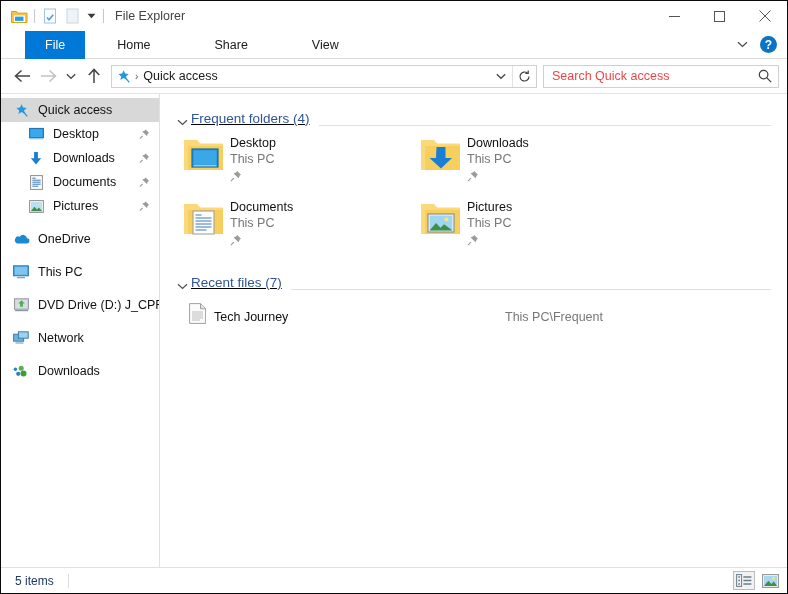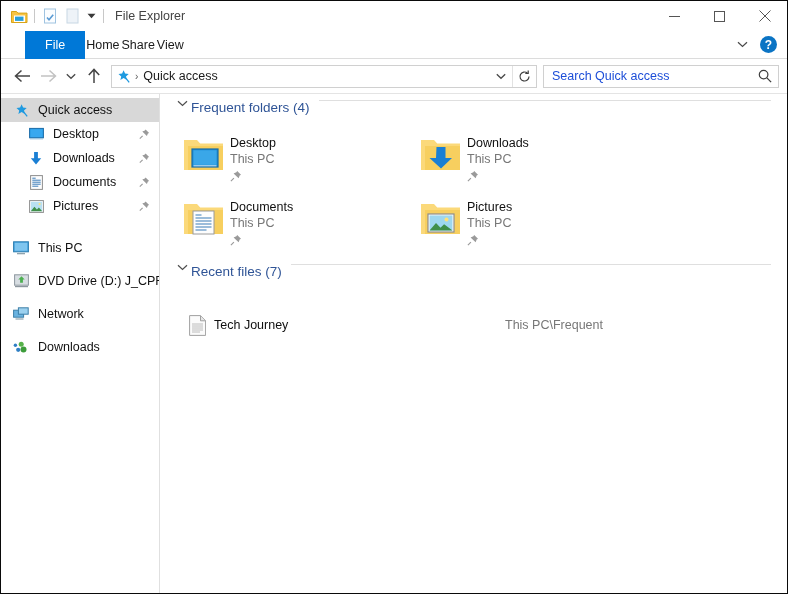--- a/index.html
+++ b/index.html
@@ -52,21 +52,21 @@
   .ribbon {
     height: 28px; flex: 0 0 28px;
     display: flex; align-items: stretch;
     background: #ffffff;
     border-bottom: 1px solid #dcdcdc;
     position: relative;
   }
   .tab {
     display: flex; align-items: center; justify-content: center;
     font-size: 12.5px; color: #1a1a1a;
-    padding: 0 1px; height: 28px;
+    padding: 0 32px; height: 28px;
   }
   .tab.file {
     background: #0078d7; color: #ffffff;
     padding: 0 20px;
     margin-left: 24px;
   }
   .ribbon-right {
     margin-left: auto; display: flex; align-items: center;
     padding-right: 10px; gap: 8px;
   }
@@ -111,21 +111,21 @@
     width: 24px; height: 21px; display: flex; align-items: center; justify-content: center;
     border-left: 1px solid #e2e2e2;
   }
   .searchbox {
     width: 236px; height: 23px; flex: 0 0 236px;
     border: 1px solid #d0d0d0; background: #fff;
     display: flex; align-items: center;
     margin-left: 6px;
   }
   .search-text {
-    font-size: 12.5px; color: #1d4ed8;
+    font-size: 12.5px; color: #ef4444;
     padding-left: 8px; flex: 1 1 auto; white-space: nowrap;
   }
   .search-icon { width: 26px; display: flex; align-items: center; justify-content: center; }
 
   
   .body {
     flex: 1 1 auto; display: flex;
     min-height: 0;
     border-top: 1px solid #e4e4e4;
   }
@@ -159,22 +159,22 @@
   .nav-gap { height: 9px; }
 
   
   .content {
     flex: 1 1 auto; background: #ffffff;
     padding: 0 16px 0 14px;
     overflow: hidden;
     position: relative;
   }
   .section-head {
-    display: flex; align-items: flex-start;
-    height: 26px; margin-top: 6px;
+    display: flex; align-items: flex-end;
+    height: 26px; margin-top: 6px; text-decoration: underline;
   }
   .sec-caret {
     width: 16px; display: flex; align-items: center; justify-content: center;
     font-size: 10px; color: #4f4f4f;
   }
   .sec-title {
     font-size: 13.5px; color: #2f5496; white-space: nowrap;
     margin-left: 1px;
   }
   .sec-rule {
@@ -194,22 +194,22 @@
     width: 52px; flex: 0 0 52px;
     display: flex; align-items: flex-start; justify-content: center;
     padding-top: 2px;
   }
   .tile-meta { padding-top: 1px; }
   .tile-title { font-size: 12.5px; color: #101010; line-height: 16px; }
   .tile-sub { font-size: 12.5px; color: #777; line-height: 16px; }
   .tile-pin { margin-top: 1px; }
 
   .recent-row {
-    display: flex; align-items: center;
-    height: 30px; margin-top: 20px; padding-left: 6px;
+    display: flex; align-items: flex-end;
+    height: 30px; margin-top: 4px; padding-left: 6px;
   }
   .recent-icon { width: 34px; display: flex; align-items: center; justify-content: center; }
   .recent-name { font-size: 12.5px; color: #101010; }
   .recent-path {
     position: absolute; left: 345px;
     font-size: 12.5px; color: #777;
   }
 
   
   .statusbar {
@@ -427,20 +427,28 @@
         <span class="pin">
           <svg width="11" height="11" viewBox="0 0 11 11">
             <path d="M6.6 0.9l3.5 3.5-1.2.6-1 2.6L3.3 3.1l2.6-1z" fill="#9a9a9a"></path>
             <path d="M3.6 7.4L0.8 10.2" stroke="#9a9a9a" stroke-width="1.1"></path>
           </svg>
         </span>
       </div>
 
       <div class="nav-gap"></div>
 
+      <div class="nav-item">
+        <span class="ni-icon">
+          <svg width="17" height="12" viewBox="0 0 17 12">
+            <path d="M4.3 10.5h9.4a2.6 2.6 0 0 0 .3-5.2 3.9 3.9 0 0 0-7.2-1.6A3 3 0 0 0 4.3 10.5z" fill="#1b8ad0"></path>
+          </svg>
+        </span>
+        <span class="ni-label">OneDrive</span>
+      </div>
 
       <div class="nav-gap"></div>
 
       <div class="nav-item">
         <span class="ni-icon">
           <svg width="16" height="14" viewBox="0 0 16 14">
             <rect x="0.6" y="0.8" width="14.8" height="10" fill="#4aa6e0" stroke="#2b7cb0" stroke-width="1"></rect>
             <rect x="1.8" y="1.9" width="12.4" height="7.8" fill="#7fc5ef"></rect>
             <path d="M4 12.6h8" stroke="#8fa3ad" stroke-width="1.4"></path>
           </svg>
@@ -610,14 +618,37 @@
             <path d="M3 9h11M3 11h11M3 13h11M3 15h11M3 17h8" stroke="#bcbcbc" stroke-width="1"></path>
           </svg>
         </span>
         <span class="recent-name">Tech Journey</span>
         <span class="recent-path">This PC\Frequent</span>
       </div>
 
     </div>
   </div>
 
+  <div class="statusbar">
+    <span class="status-text">5 items</span>
+    <span class="status-divider"></span>
+    <div class="view-btns">
+      <div class="view-btn active">
+        <svg width="16" height="13" viewBox="0 0 16 13">
+          <rect x="0.6" y="0.6" width="5" height="11.8" fill="none" stroke="#6a7d8c" stroke-width="1"></rect>
+          <rect x="2.3" y="2.2" width="1.6" height="1.6" fill="#6a7d8c"></rect>
+          <rect x="2.3" y="5.7" width="1.6" height="1.6" fill="#6a7d8c"></rect>
+          <rect x="2.3" y="9.2" width="1.6" height="1.6" fill="#6a7d8c"></rect>
+          <path d="M7.4 3h8M7.4 6.5h8M7.4 10h8" stroke="#6a7d8c" stroke-width="1.4"></path>
+        </svg>
+      </div>
+      <div class="view-btn">
+        <svg width="17" height="14" viewBox="0 0 17 14">
+          <rect x="0.6" y="0.6" width="15.8" height="12.8" fill="#ffffff" stroke="#9a9a9a" stroke-width="1.2"></rect>
+          <rect x="2" y="2" width="13" height="10" fill="#a9d8ee"></rect>
+          <path d="M2 12l4.4-5.2 3 3.2 2.4-2.4 3.2 4.4z" fill="#3f8f4a"></path>
+          <circle cx="11.6" cy="4.4" r="1.3" fill="#ffe27a"></circle>
+        </svg>
+      </div>
+    </div>
+  </div>
 
 </div>
 
 </body></html>

